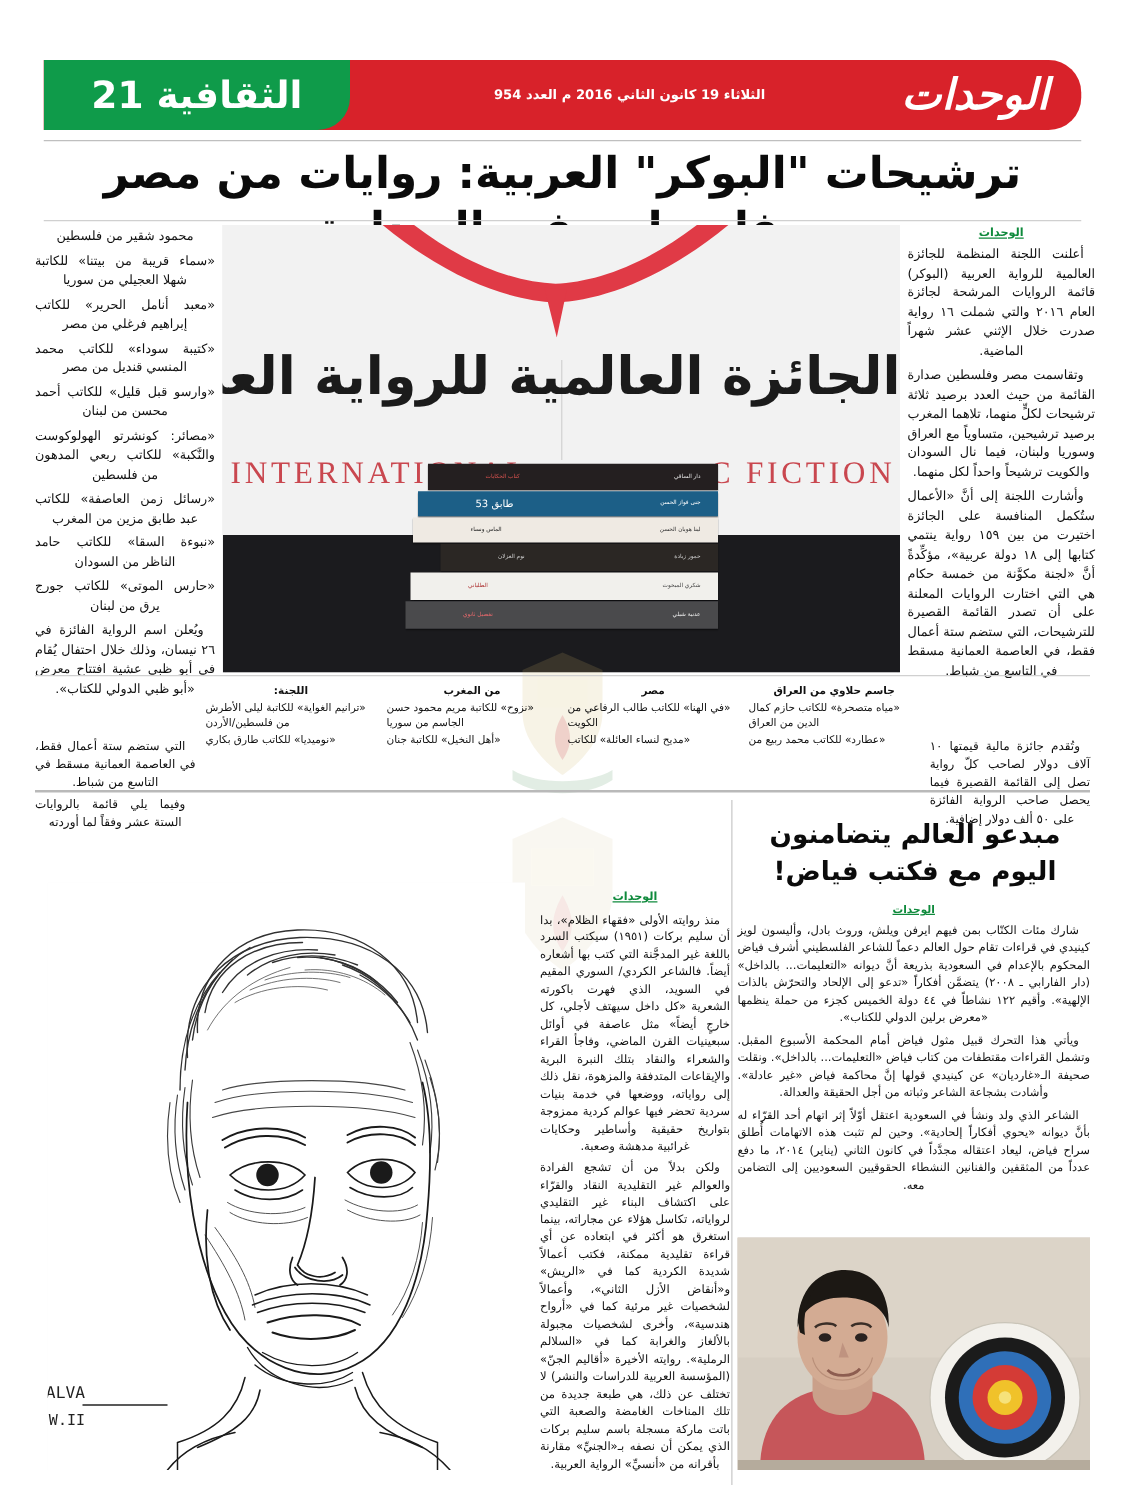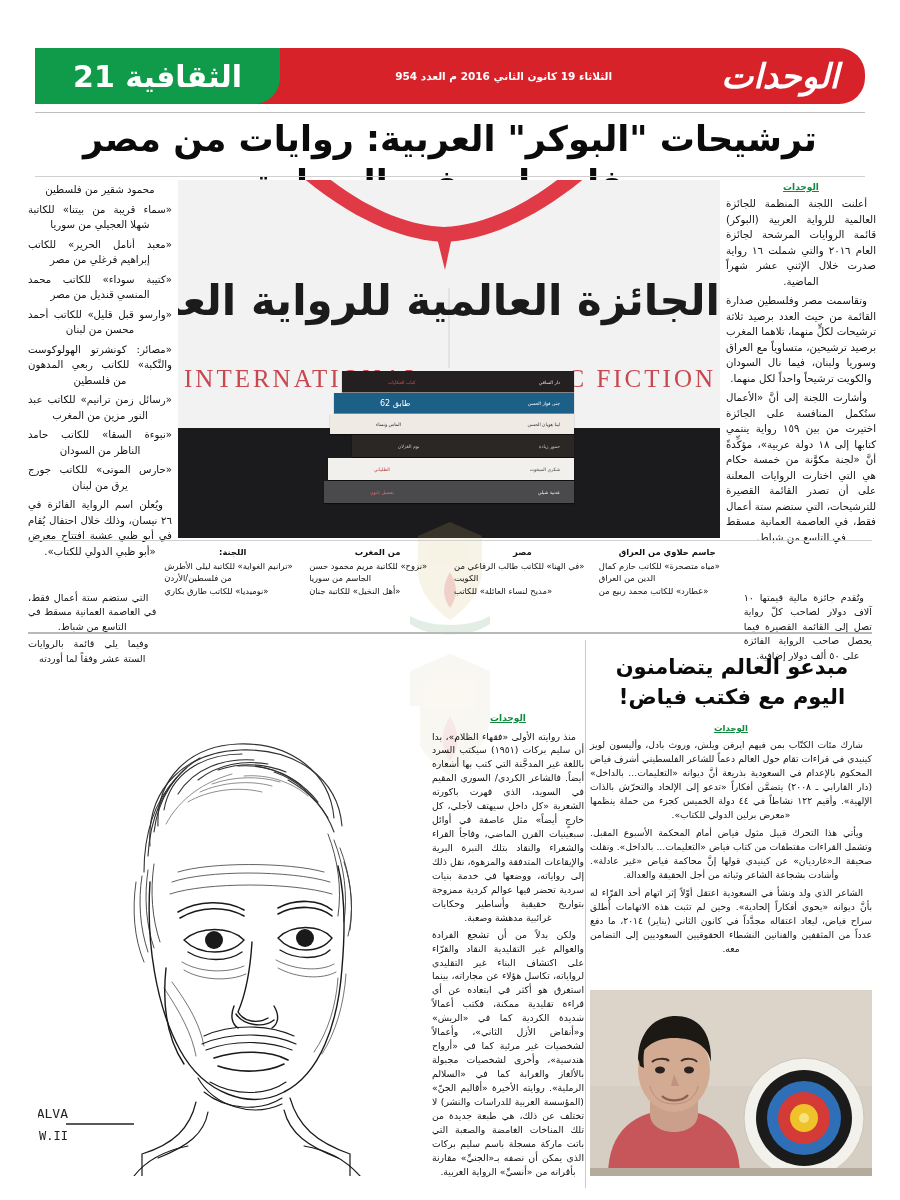--- a/index.html
+++ b/index.html
@@ -196,21 +196,21 @@
 
     <div class="ipaf-table"></div>
 
     <div class="ipaf-stack">
       <div class="bk" style="height:21px;background:#241f20;margin-left:18px;width:232px;">
         <span style="color:#e4e4e4;">دار الساقي</span>
         <span class="t2" style="color:#d9534f;">كتاب الحكايات</span>
       </div>
       <div class="bk" style="height:20px;background:#1c5f87;margin-left:10px;width:240px;">
         <span style="color:#ffffff;">جنى فواز الحسن</span>
-        <span class="t2" style="color:#ffffff;font-size:8px;">طابق 62</span>
+        <span class="t2" style="color:#ffffff;font-size:8px;">طابق 53</span>
       </div>
       <div class="bk" style="height:20px;background:#efeae3;margin-left:6px;width:244px;">
         <span style="color:#333;">لينا هويان الحسن</span>
         <span class="t2" style="color:#222;">الماس ونساء</span>
       </div>
       <div class="bk" style="height:22px;background:#2b2724;margin-left:22px;width:222px;">
         <span style="color:#cfcfcf;">حمور زيادة</span>
         <span class="t2" style="color:#cfcfcf;">نوم الغزلان</span>
       </div>
       <div class="bk" style="height:22px;background:#f1f0ec;margin-left:2px;width:246px;">
@@ -234,21 +234,21 @@
   </div>
 
   <div class="col-left">
     <div class="bodytext">
       <p style="text-indent:0">محمود شقير من فلسطين</p>
       <p style="text-indent:0">«سماء قريبة من بيتنا» للكاتبة شهلا العجيلي من سوريا</p>
       <p style="text-indent:0">«معبد أنامل الحرير» للكاتب إبراهيم فرغلي من مصر</p>
       <p style="text-indent:0">«كتيبة سوداء» للكاتب محمد المنسي قنديل من مصر</p>
       <p style="text-indent:0">«وارسو قبل قليل» للكاتب أحمد محسن من لبنان</p>
       <p style="text-indent:0">«مصائر: كونشرتو الهولوكوست والنَّكبة» للكاتب ربعي المدهون من فلسطين</p>
-      <p style="text-indent:0">«رسائل زمن ترانيم» للكاتب عبد النور مزين من المغرب</p>
+      <p style="text-indent:0">«رسائل زمن العاصفة» للكاتب عبد طابق مزين من المغرب</p>
       <p style="text-indent:0">«نبوءة السقا» للكاتب حامد الناظر من السودان</p>
       <p style="text-indent:0">«حارس الموتى» للكاتب جورج يرق من لبنان</p>
       <p>ويُعلن اسم الرواية الفائزة في ٢٦ نيسان، وذلك خلال احتفال يُقام في أبو ظبي عشية افتتاح معرض «أبو ظبي الدولي للكتاب».</p>
     </div>
   </div>
 
   <svg class="crest" viewBox="0 0 120 130">
     <path d="M60 2 L92 16 L92 50 C92 80 60 100 60 100 C60 100 28 80 28 50 L28 16 Z" fill="#cdb56a" opacity=".55"></path>
     <rect x="40" y="22" width="40" height="24" fill="#e5d9a8"></rect>
     <path d="M60 52 C52 66 52 76 60 88 C68 76 68 66 60 52 Z" fill="#c0392b" opacity=".7"></path>

